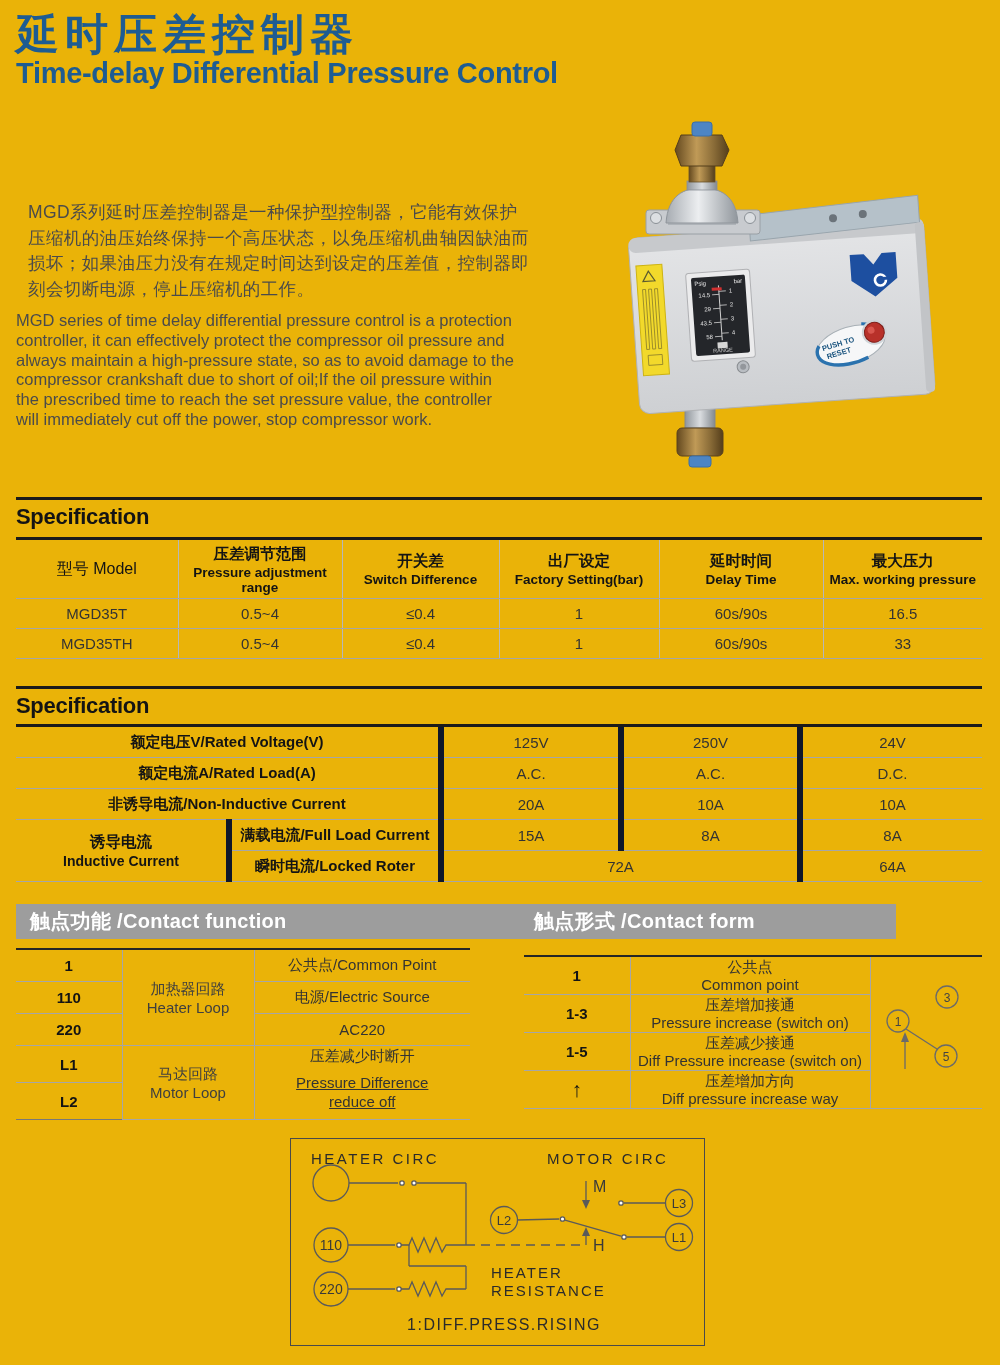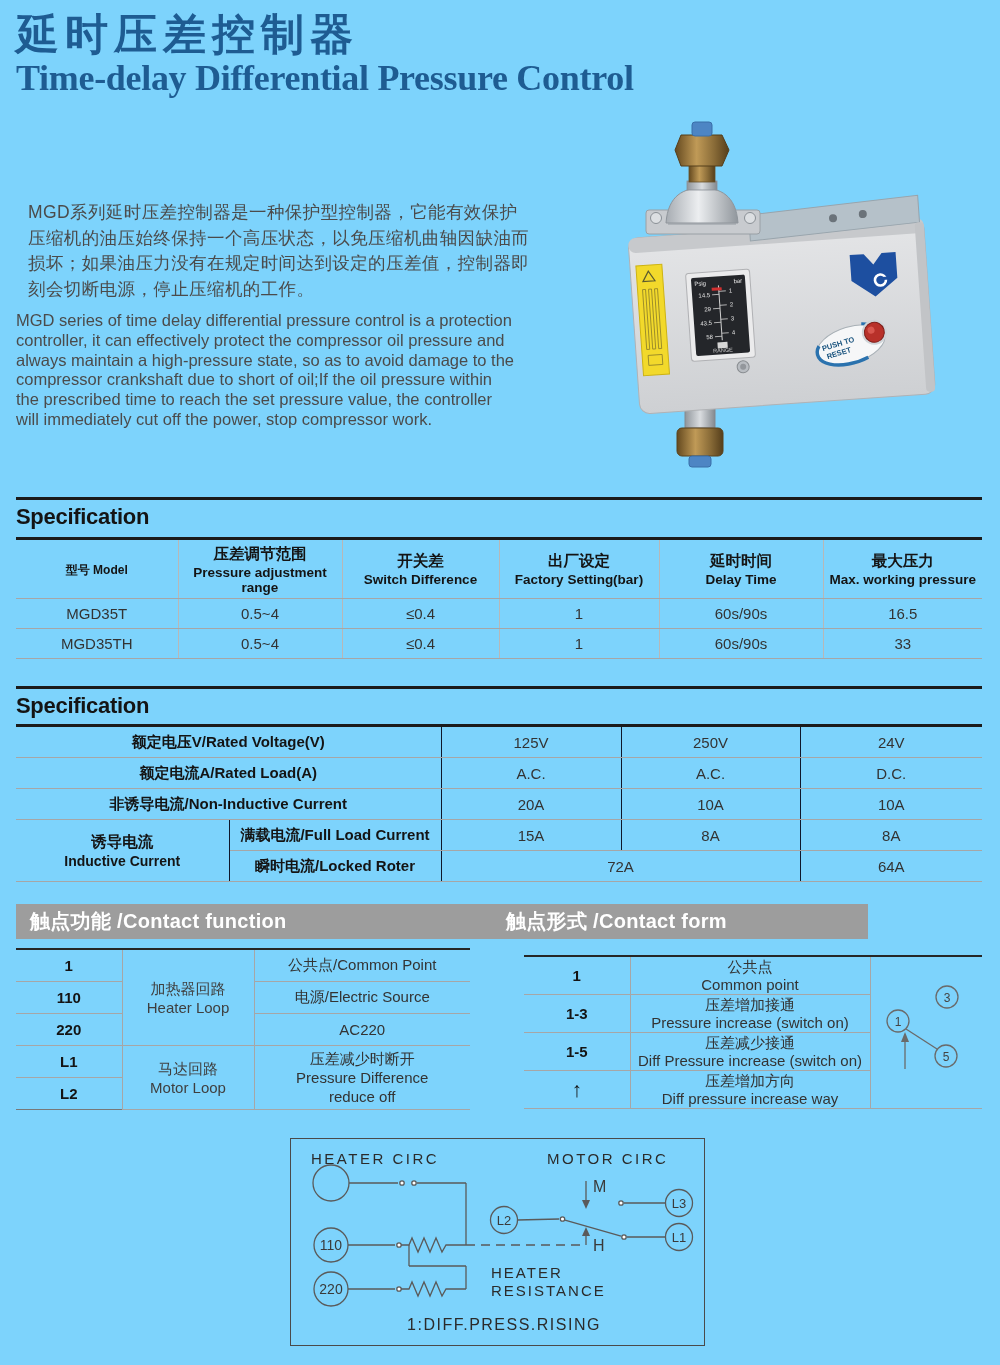--- a/index.html
+++ b/index.html
@@ -1,57 +1,57 @@
 <!DOCTYPE html>
 <html><head>
 <meta charset="utf-8">
 <style>
   html,body{margin:0;padding:0;background:#ffffff;}
-  .page{position:relative;width:1000px;height:1365px;background:#7dd3fc;
+  .page{position:relative;width:1000px;height:1365px;background:#eab308;
         font-family:"Liberation Sans","DejaVu Sans",sans-serif;overflow:hidden;color:#333;}
   .abs{position:absolute;}
 
   
   .title-zh{left:16px;top:6px;font-size:43px;font-weight:bold;color:#1e5c92;letter-spacing:6px;}
-  .title-en{left:16px;top:57px;font-size:36px;font-weight:bold;color:#1e5c92;letter-spacing:-0.3px;font-family:Liberation Serif, serif;}
+  .title-en{left:16px;top:57px;font-size:29px;font-weight:bold;color:#1e5c92;letter-spacing:-0.3px;}
 
   
   .intro-zh{left:28px;top:200px;width:504px;font-size:17.5px;line-height:25.5px;color:#4b4b4b;letter-spacing:0.4px;}
   .intro-en{left:16px;top:311px;width:502px;font-size:16.5px;line-height:19.8px;color:#4b4b4b;}
 
   
   .rule{left:16px;width:966px;background:#1b1b1b;}
   .spec-heading{left:16px;font-size:22px;font-weight:bold;color:#141414;letter-spacing:-0.3px;}
 
   
   table{border-collapse:collapse;table-layout:fixed;}
   td,th{padding:0;text-align:center;vertical-align:middle;font-weight:normal;}
 
   
   .t1{left:16px;top:540px;width:966px;}
   .t1 th{height:58px;border-right:1px solid #b7b7b7;border-bottom:1px solid #a6a6a6;}
   .t1 td{height:29px;border-right:1px solid #b7b7b7;border-bottom:1px solid #a6a6a6;font-size:15px;color:#333;}
   .t1 th:last-child,.t1 td:last-child{border-right:none;}
   .h-zh{display:block;font-size:15.5px;font-weight:bold;color:#141414;}
   .h-en{display:block;font-size:13.5px;font-weight:bold;color:#141414;line-height:15px;}
-  .h-model{font-size:12px;font-weight:bold;color:#141414;}
+  .h-model{font-size:16px;font-weight:normal;color:#141414;}
 
   
   .t2{left:16px;top:727px;width:966px;}
-  .t2 td{height:30px;border-right:1px solid #0f172a;border-bottom:1px solid #a6a6a6;font-size:15px;color:#333;}
+  .t2 td{height:30px;border-right:6px solid #0f172a;border-bottom:1px solid #a6a6a6;font-size:15px;color:#333;}
   .t2 td:last-child{border-right:none;}
   .t2 .lbl{font-weight:bold;color:#141414;font-size:15px;}
   .g-zh{display:block;font-size:15.5px;font-weight:bold;color:#141414;}
   .g-en{display:block;font-size:14px;font-weight:bold;color:#141414;line-height:16px;}
 
   
   .banner{top:904px;height:35px;background:#9d9d9d;color:#ffffff;font-weight:bold;font-size:20px;
           line-height:35px;padding-left:14px;box-sizing:border-box;letter-spacing:0.3px;}
   .banner-left{left:16px;width:521px;}
-  .banner-right{left:496px;width:372px;padding-left:10px;}
+  .banner-right{left:524px;width:372px;padding-left:10px;}
 
   
   .t3{left:16px;top:948px;width:454px;border-top:2.5px solid #262626;}
   .t3 td{height:31px;border-bottom:1px solid #a6a6a6;font-size:15px;color:#333;}
   .t3 td.vline{border-right:1px solid #a6a6a6;}
   .t3 .key{font-weight:bold;color:#141414;}
   .t3 .grp{color:#3f3f3f;line-height:19px;}
   .t3 tr:last-child td{border-bottom:1.5px solid #787878;}
 
   
@@ -319,21 +319,21 @@
       <td>AC220</td>
     </tr>
     <tr>
       <td class="key vline">L1</td>
       <td rowspan="2" class="grp vline">
         <span style="display:block">马达回路</span>
         <span style="display:block">Motor Loop</span>
       </td>
       <td rowspan="2" style="line-height:19px;">
         <span style="display:block">压差减少时断开</span>
-        <span style="display:block;width:170px;margin:0 auto;">Pressure Difference reduce off</span>
+        <span style="display:block;width:170px;margin:8px auto;text-decoration:underline;">Pressure Difference reduce off</span>
       </td>
     </tr>
     <tr>
       <td class="key vline">L2</td>
     </tr>
   </tbody>
     </table>
 
   <table class="abs t4">
     <colgroup>

